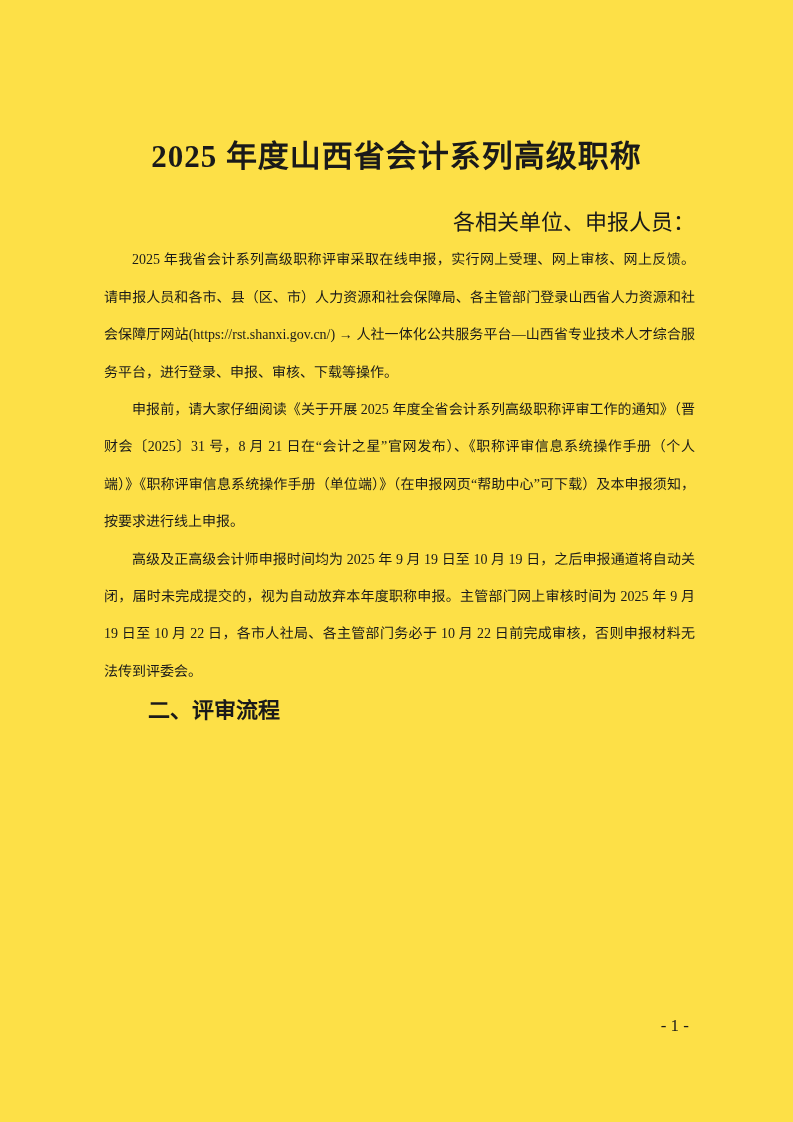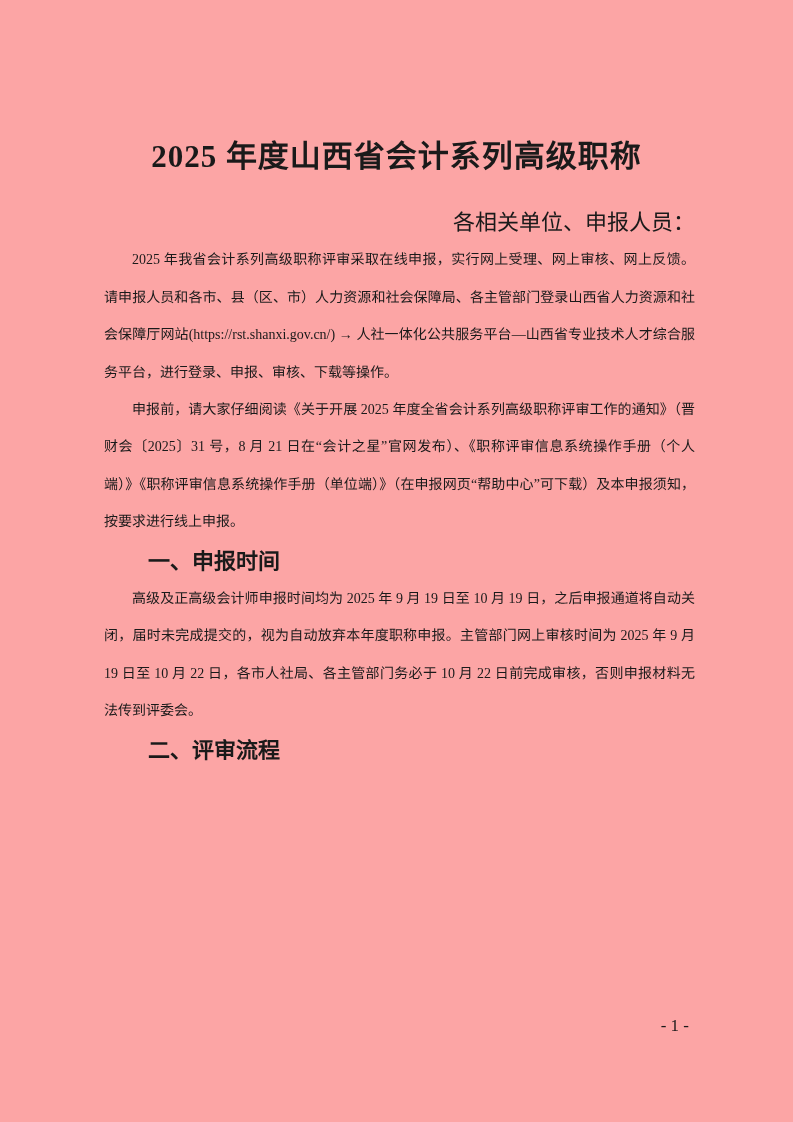--- a/index.html
+++ b/index.html
@@ -4,21 +4,21 @@
 <style>
   html, body {
     margin: 0;
     padding: 0;
     background: #ffffff;
   }
   .page {
     position: relative;
     width: 793px;
     height: 1122px;
-    background: #fca5a5;
+    background: #fde047;
     color: #1a1a1a;
     overflow: hidden;
     font-family: "Liberation Serif", "DejaVu Serif", serif;
   }
   .title-block {
     margin-top: 132px;
     text-align: center;
   }
   .title-line {
     margin: 0;
@@ -73,21 +73,20 @@
     <h1 class="title-line">2025 年度山西省会计系列高级职称</h1>
   </div>
 
   <div class="content">
     <p class="salutation">各相关单位、申报人员：</p>
 
     <p class="body-para">2025 年我省会计系列高级职称评审采取在线申报，实行网上受理、网上审核、网上反馈。请申报人员和各市、县（区、市）人力资源和社会保障局、各主管部门登录山西省人力资源和社会保障厅网站(https://rst.shanxi.gov.cn/) → 人社一体化公共服务平台—山西省专业技术人才综合服务平台，进行登录、申报、审核、下载等操作。</p>
 
     <p class="body-para">申报前，请大家仔细阅读《关于开展 2025 年度全省会计系列高级职称评审工作的通知》（晋财会〔2025〕31 号，8 月 21 日在“会计之星”官网发布）、《职称评审信息系统操作手册（个人端）》《职称评审信息系统操作手册（单位端）》（在申报网页“帮助中心”可下载）及本申报须知，按要求进行线上申报。</p>
 
-    <h2 class="section-heading">一、申报时间</h2>
 
     <p class="body-para">高级及正高级会计师申报时间均为 2025 年 9 月 19 日至 10 月 19 日，之后申报通道将自动关闭，届时未完成提交的，视为自动放弃本年度职称申报。主管部门网上审核时间为 2025 年 9 月 19 日至 10 月 22 日，各市人社局、各主管部门务必于 10 月 22 日前完成审核，否则申报材料无法传到评委会。</p>
 
     <h2 class="section-heading">二、评审流程</h2>
   </div>
 
   <div class="page-number">- 1 -</div>
 
 </div>
 

